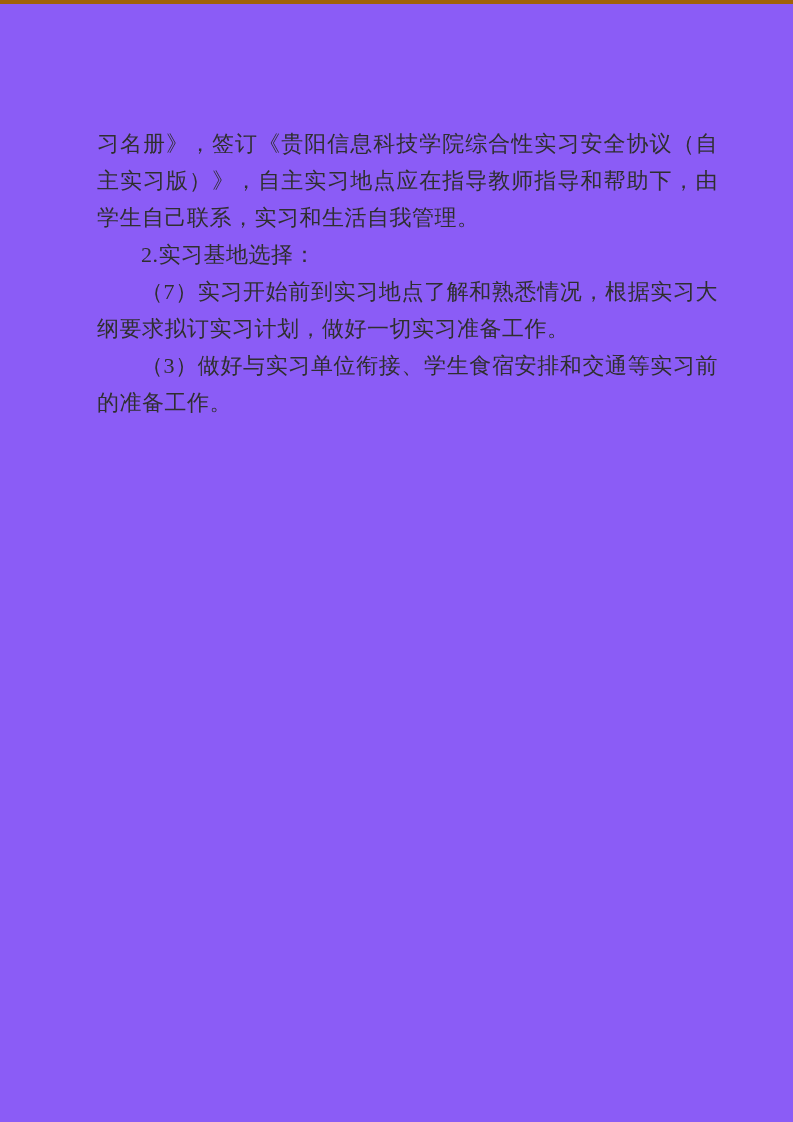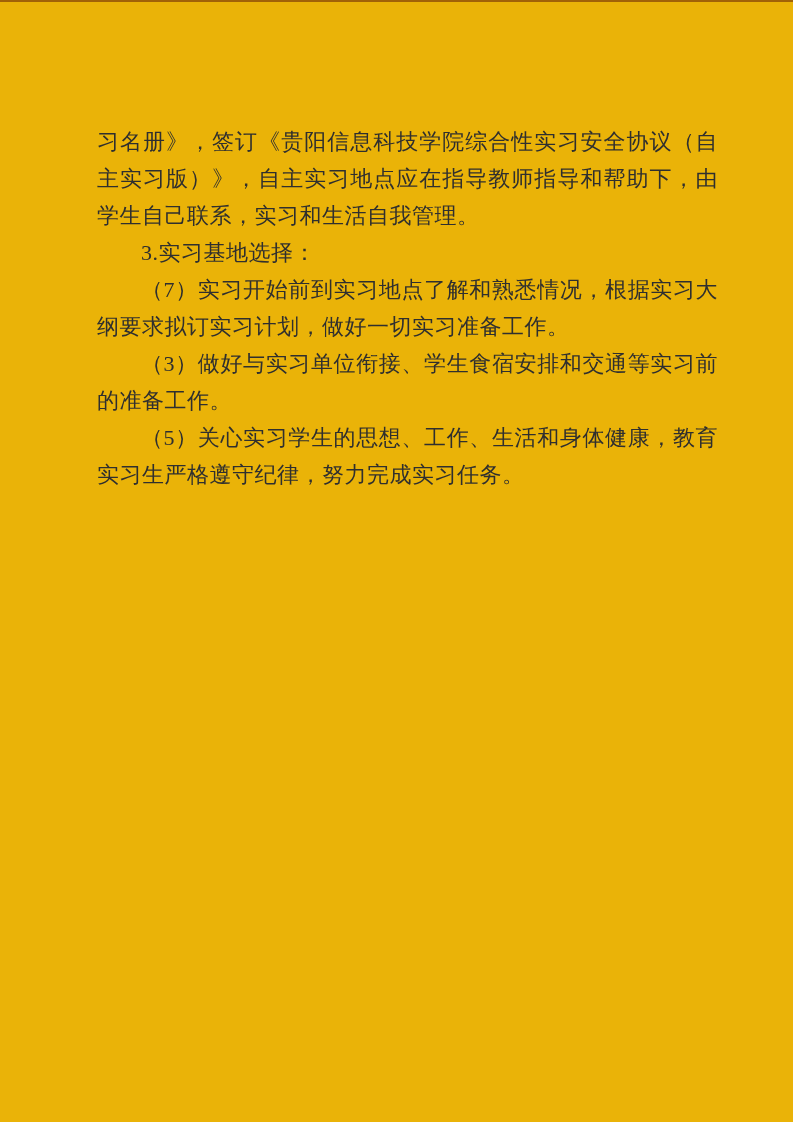--- a/index.html
+++ b/index.html
@@ -4,22 +4,22 @@
 <style>
   html, body {
     margin: 0;
     padding: 0;
     background: #ffffff;
   }
   .page {
     position: relative;
     width: 793px;
     height: 1122px;
-    background: #eab308;
-    border-top: 2px solid #a16207;
+    background: #8b5cf6;
+    border-top: 4px solid #a16207;
     box-sizing: border-box;
     overflow: hidden;
     font-family: "Liberation Serif", "DejaVu Serif", serif;
   }
   .content {
     position: absolute;
     left: 97px;
     top: 121px;
     width: 621px; 
     color: #2f2f2f;
@@ -37,18 +37,17 @@
   .content p.indent {
     text-indent: 2em;
   }
 </style>
 </head>
 <body>
 
 <div class="page">
   <div class="content">
     <p>习名册》，签订《贵阳信息科技学院综合性实习安全协议（自主实习版）》，自主实习地点应在指导教师指导和帮助下，由学生自己联系，实习和生活自我管理。</p>
-    <p class="indent">3.实习基地选择：</p>
+    <p class="indent">2.实习基地选择：</p>
     <p class="indent">（7）实习开始前到实习地点了解和熟悉情况，根据实习大纲要求拟订实习计划，做好一切实习准备工作。</p>
     <p class="indent">（3）做好与实习单位衔接、学生食宿安排和交通等实习前的准备工作。</p>
-    <p class="indent">（5）关心实习学生的思想、工作、生活和身体健康，教育实习生严格遵守纪律，努力完成实习任务。</p>
   </div>
 </div>
 
 </body></html>

